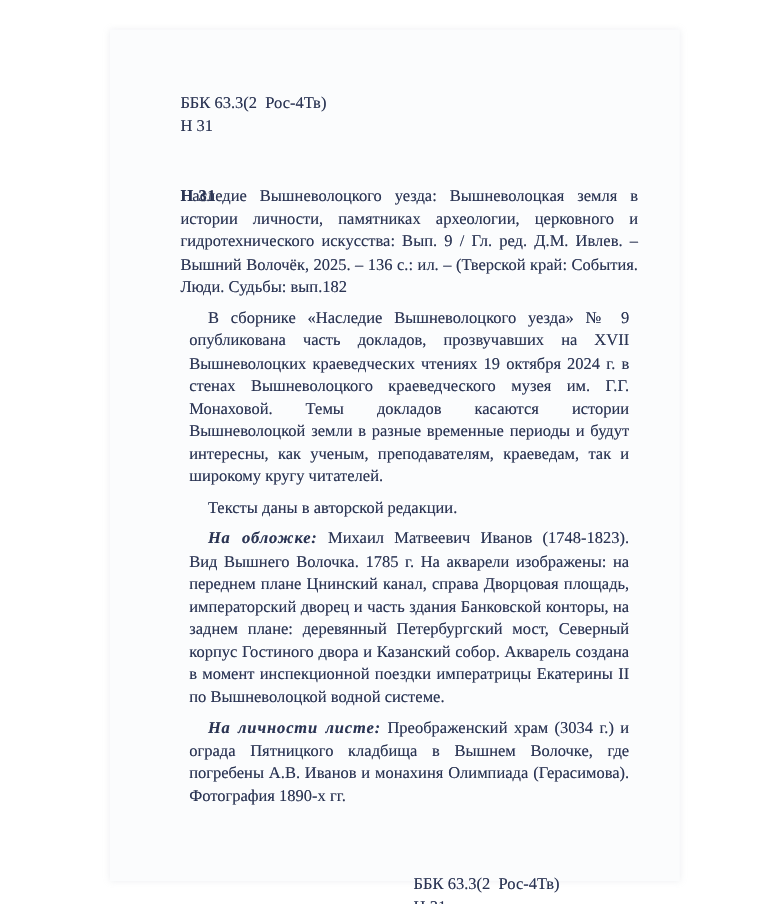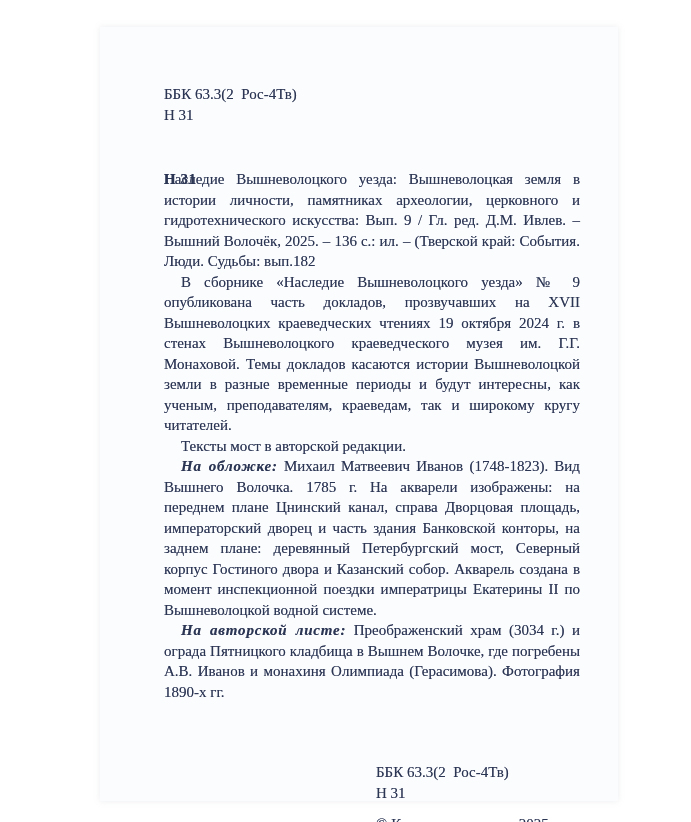--- a/index.html
+++ b/index.html
@@ -39,21 +39,21 @@
     position: absolute;
     left: 0;
     top: 0;
     font-weight: bold;
     letter-spacing: 0.5px;
   }
   .entry-text {
     text-align: justify;
   }
   p.body-par {
-    margin: 0;
+    margin: 8px;
     text-align: justify;
     text-indent: 17px;
   }
   .annotation { margin-top: 9px; }
   .editorial-note {
     margin: 13px 0 0 0;
     text-align: center;
     text-indent: 0;
   }
   .cover-note { margin-top: 25px; }
@@ -84,25 +84,25 @@
       <div>Н 31</div>
     </div>
 
     <div class="entry-block">
       <span class="entry-label">Н 31</span>
       <div class="entry-text">Наследие Вышневолоцкого уезда: Вышневолоцкая земля в истории личности, памятниках археологии, церковного и гидротехнического искусства: Вып. 9 / Гл. ред. Д.М. Ивлев. – Вышний Волочёк, 2025. – 136 с.: ил. – (Тверской край: События. Люди. Судьбы: вып.182</div>
     </div>
 
     <p class="body-par annotation">В сборнике «Наследие Вышневолоцкого уезда» № 9 опубликована часть докладов, прозвучавших на XVII Вышневолоцких краеведческих чтениях 19 октября 2024 г. в стенах Вышневолоцкого краеведческого музея им. Г.Г. Монаховой. Темы докладов касаются истории Вышневолоцкой земли в разные временные периоды и будут интересны, как ученым, преподавателям, краеведам, так и широкому кругу читателей.</p>
 
-    <p class="body-par editorial-note">Тексты мост в авторской редакции.</p>
+    <p class="body-par editorial-note">Тексты даны в авторской редакции.</p>
 
     <p class="body-par cover-note"><span class="inline-label">На обложке:</span><span> Михаил Матвеевич Иванов (1748-1823). Вид Вышнего Волочка. 1785 г. На акварели изображены: на переднем плане Цнинский канал, справа Дворцовая площадь, императорский дворец и часть здания Банковской конторы, на заднем плане: деревянный Петербургский мост, Северный корпус Гостиного двора и Казанский собор. Акварель создана в момент инспекционной поездки императрицы Екатерины II по Вышневолоцкой водной системе.</span></p>
 
-    <p class="body-par title-note"><span class="inline-label">На авторской листе:</span><span> Преображенский храм (3034 г.) и ограда Пятницкого кладбища в Вышнем Волочке, где погребены А.В. Иванов и монахиня Олимпиада (Герасимова). Фотография 1890-х гг.</span></p>
+    <p class="body-par title-note"><span class="inline-label">На личности листе:</span><span> Преображенский храм (3034 г.) и ограда Пятницкого кладбища в Вышнем Волочке, где погребены А.В. Иванов и монахиня Олимпиада (Герасимова). Фотография 1890-х гг.</span></p>
 
     <div class="bottom-bbk">
       <div>ББК 63.3(2  Рос-4Тв)</div>
       <div>Н 31</div>
     </div>
 
     <div class="copyright-block">
       <div>© Коллектив авторов, 2025</div>
 
     </div>

